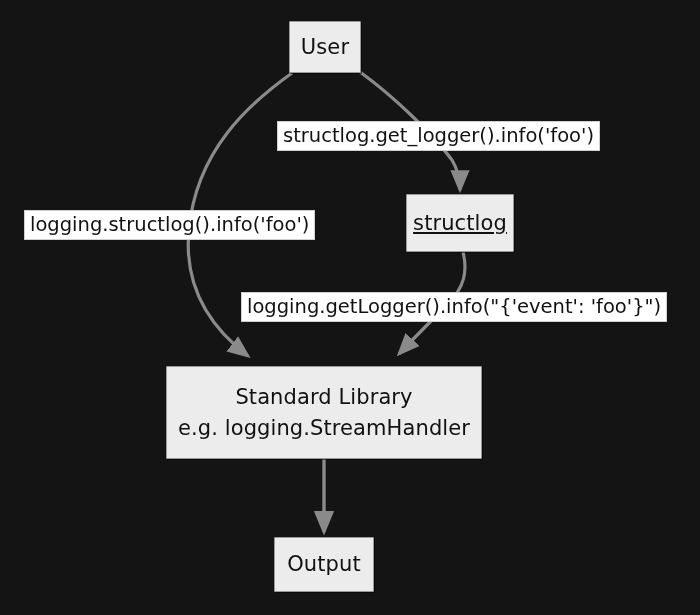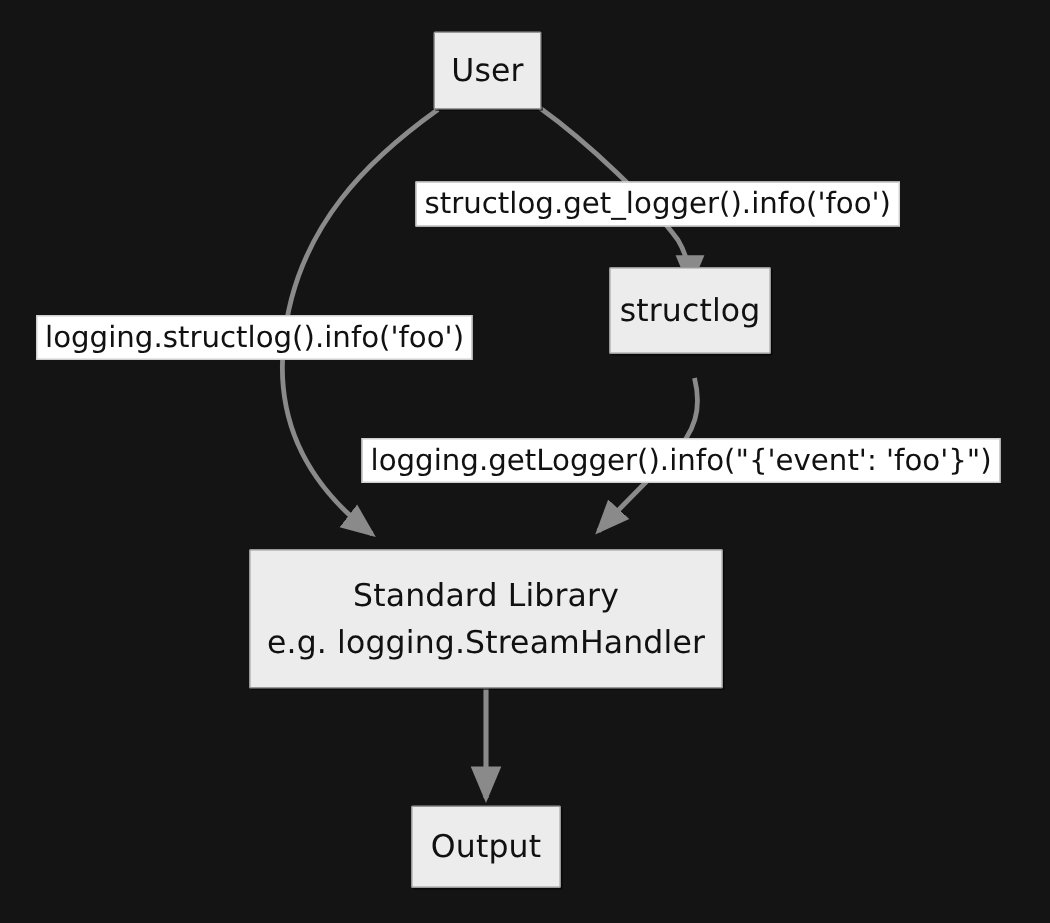--- a/index.html
+++ b/index.html
@@ -83,21 +83,21 @@
 
     <path d="M 463,252 C 468,272 464,288 447,305 C 430,322 412,340 399,354" fill="none" stroke="#8a8a8a" stroke-width="3.2" marker-end="url(#arrowhead)"></path>
 
     <path d="M 324,459 L 324,532" fill="none" stroke="#8a8a8a" stroke-width="3.4" marker-end="url(#arrowhead)"></path>
   </svg>
 
   <div class="node" style="left:289px; top:21px; width:72px; height:52px;">
     <span class="line">User</span>
   </div>
 
-  <div class="node" style="left:406px; top:178px; width:108px; height:58px;">
+  <div class="node" style="left:406px; top:194px; width:108px; height:58px;text-decoration:underline;">
     <span class="line">structlog</span>
   </div>
 
   <div class="node" style="left:274px; top:537px; width:100px; height:55px;">
     <span class="line">Output</span>
   </div>
 
   <div class="node" style="left:166px; top:366px; width:316px; height:93px;">
     <span class="line">Standard Library</span>
     <span class="line">e.g. logging.StreamHandler</span>

